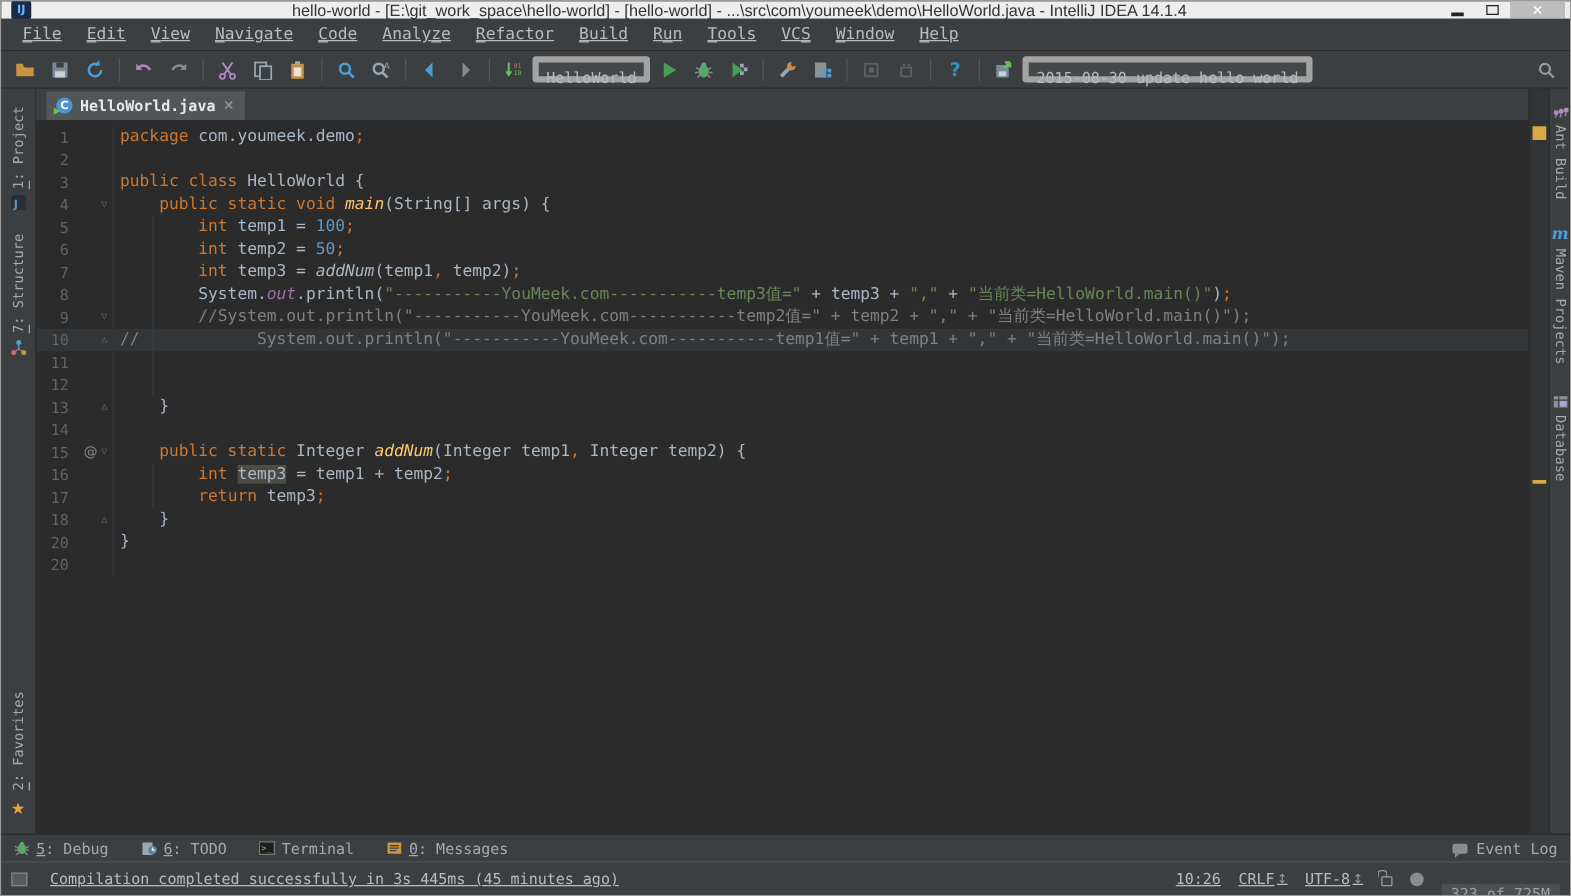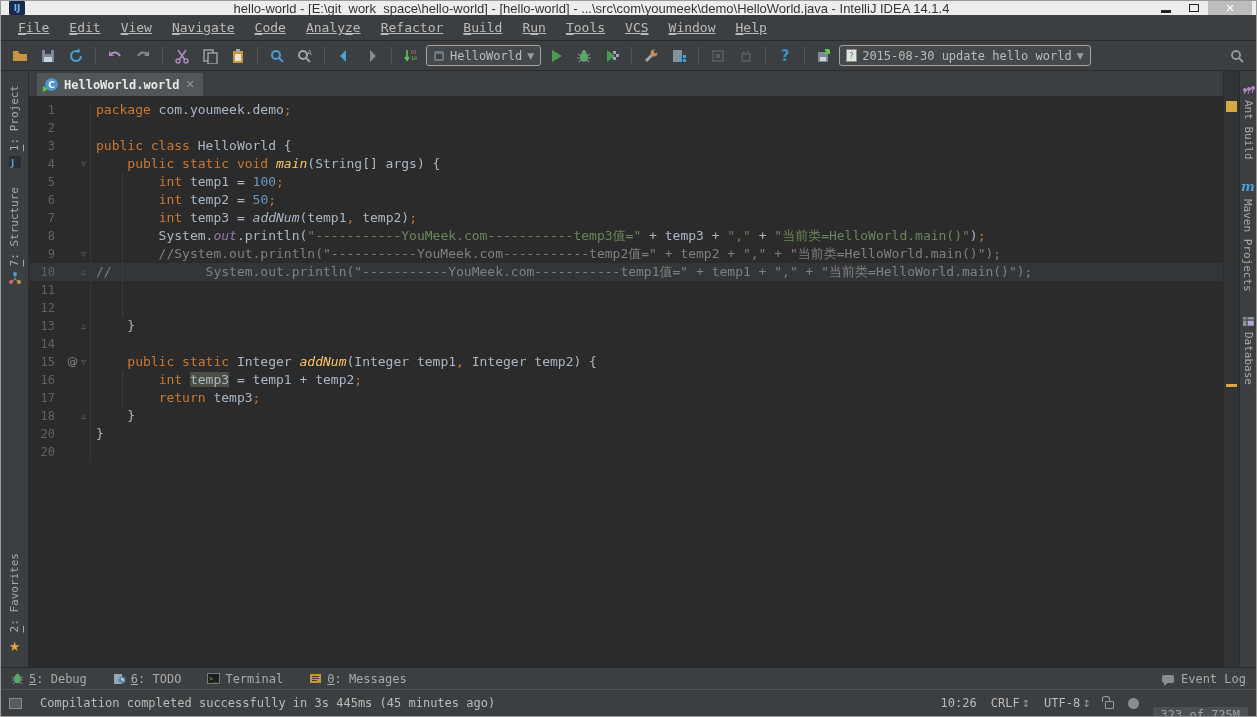--- a/index.html
+++ b/index.html
@@ -19,21 +19,21 @@
 
   
   .menubar { height:26px; background:#3C3F41; display:flex; align-items:center; padding-left:8px; gap:2px; border-bottom:1px solid #2b2b2b; flex:0 0 auto; }
   .menu-item { color:#BBBBBB; font-size:13px; padding:3px 9px; cursor:default;text-decoration:underline; }
   .menu-item u { text-underline-offset:2px; }
 
   
   .toolbar { height:30px; background:#3C3F41; display:flex; align-items:center; padding:0 6px; gap:2px; border-bottom:1px solid #2b2b2b; flex:0 0 auto; }
   .tbtn { width:26px; height:24px; display:flex; align-items:center; justify-content:center; border-radius:3px; }
   .tsep { width:1px; height:18px; background:#555; margin:0 4px; }
-  .combo { height:21px; background:#45484A; border:1px solid #a3a3a3; border-radius:3px; display:flex; align-items:center; padding:0 6px; gap:5px; color:#BBBBBB; font-size:12px; }
+  .combo { height:21px; background:#45484A; border:5px solid #a3a3a3; border-radius:3px; display:flex; align-items:center; padding:0 6px; gap:5px; color:#BBBBBB; font-size:12px;flex-direction:column; }
   .combo .arrow { color:#9a9a9a; font-size:9px; font-family:"DejaVu Sans",sans-serif; }
   .toolbar .spacer { flex:1; }
   .disabled { opacity:.45; }
 
   
   .main { flex:1; display:flex; min-height:0; }
   .sidebar { width:28px; background:#3C3F41; display:flex; flex-direction:column; align-items:center; flex:0 0 auto; }
   .sidebar.left { border-right:1px solid #2b2b2b; }
   .sidebar.right { width:17px; border-left:1px solid #2b2b2b; }
   .vlabel { color:#A9A9A9; font-size:11px; white-space:nowrap; }
@@ -65,21 +65,21 @@
   .stripe { width:16px; background:#313335; border-left:1px solid #2b2b2b; position:relative; flex:0 0 auto; }
   .stripe .sq { position:absolute; left:2px; top:30px; width:11px; height:11px; background:#D6A943; }
   .stripe .dash { position:absolute; left:2px; top:313px; width:11px; height:3px; background:#D6A943; }
 
   
   .bottombar { height:22px; background:#3C3F41; border-top:1px solid #2b2b2b; display:flex; align-items:center; padding:0 10px; gap:26px; color:#A9A9A9; font-size:12px; flex:0 0 auto; }
   .bitem { display:flex; align-items:center; gap:5px; }
   .bottombar .spacer { flex:1; }
 
   
-  .statusbar { height:27px; background:#3C3F41; border-top:1px solid #515151; display:flex; align-items:center; padding:0 8px; gap:14px; color:#BBBBBB; font-size:12px; flex:0 0 auto; }
+  .statusbar { height:27px; background:#3C3F41; border-top:1px solid #515151; display:flex; align-items:center; padding:0 8px; gap:14px; color:#BBBBBB; font-size:12px; flex:0 0 auto;text-decoration:underline; }
   .statusbar .spacer { flex:1; }
   .sseg { display:flex; align-items:center; gap:2px; }
   .updown { font-family:"DejaVu Sans",sans-serif; font-size:10px; color:#9a9a9a; }
   .mem { background:#4C5052; border-radius:2px; padding:1px 8px; color:#9DA0A3;margin-top:24px; }
   .togglegrid { width:13px; height:11px; border:1px solid #8a8a8a; background:linear-gradient(#5a5a5a,#5a5a5a); margin-right:4px; }
   .lockicon { width:9px; height:8px; border:1px solid #9a9a9a; border-radius:1px; position:relative; margin-top:4px; }
   .lockicon::before { content:""; position:absolute; left:-4px; top:-6px; width:6px; height:5px; border:1px solid #9a9a9a; border-bottom:none; border-radius:3px 3px 0 0; }
   .hector { width:11px; height:11px; border-radius:50%; background:#8a8d90; position:relative; }
   .bubbleicon { width:12px; height:8px; background:#8a8d90; border-radius:2px; position:relative; margin-right:2px; }
   .bubbleicon::after { content:""; position:absolute; left:2px; bottom:-3px; border-top:3px solid #8a8d90; border-right:4px solid transparent; }
@@ -324,21 +324,21 @@
         <div class="sideitem" style="margin-top: 268px;">
           <span class="vlabel"><u>2</u>: Favorites</span>
           <span><span class="star">★</span></span>
         </div>
       </div>
 
     <div class="editor-col">
       <div class="tabbar">
         <div class="tab">
           <span class="classicon">C</span>
-          <span>HelloWorld.world</span>
+          <span>HelloWorld.java</span>
           <span class="closex">✕</span>
         </div>
       </div>
       <div class="editor" id="code-area">
         <div class="guide" style="left:93px; top:76px; height:144px;"></div>
         <div class="guide" style="left:93px; top:274px; height:36px;"></div>
         <div id="code-lines">
             <div class="code-line"><span class="ln">1</span><span class="fold"></span><span class="codetext"><span class="tk-k">package</span><span class="tk-d"> com.youmeek.demo</span><span class="tk-p">;</span></span></div>
             <div class="code-line"><span class="ln">2</span><span class="fold"></span><span class="codetext"></span></div>
             <div class="code-line"><span class="ln">3</span><span class="fold"></span><span class="codetext"><span class="tk-k">public class </span><span class="tk-d">HelloWorld {</span></span></div>

